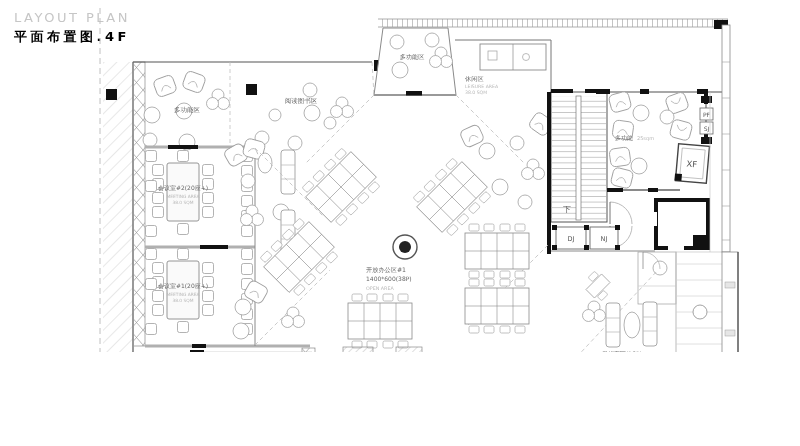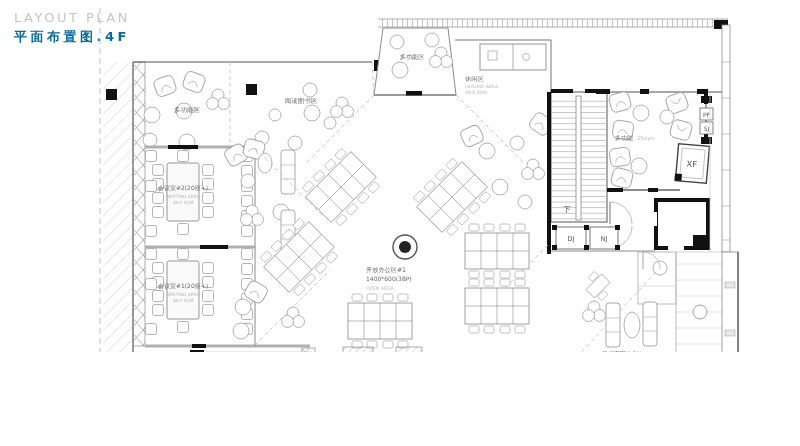--- a/index.html
+++ b/index.html
@@ -1,20 +1,20 @@
 <!DOCTYPE html>
 <html><head>
 <meta charset="utf-8">
 <style>
   html,body{margin:0;padding:0;background:#fff;}
   .canvas{position:relative;width:800px;height:352px;background:#ffffff;overflow:hidden;
           font-family:"DejaVu Sans","Liberation Sans",sans-serif;padding-left:48px;}
   .titleblock{position:absolute;left:14px;top:10px;line-height:1.25;}
   .t-en{color:#c6c6c6;font-size:13px;letter-spacing:2.5px;}
-  .t-cn{color:#0369a1;font-size:13px;font-weight:bold;letter-spacing:3.5px;margin-top:3px;}
+  .t-cn{color:#000000;font-size:13px;font-weight:bold;letter-spacing:3.5px;margin-top:3px;}
   svg{position:absolute;left:0;top:0;}
   svg text{font-family:"DejaVu Sans","Liberation Sans",sans-serif;}
   .lbl{fill:#666;} .sub{fill:#b8b8b8;} .tag{fill:#555;}
 </style>
 </head>
 <body>
 
 <div class="canvas">
 
   <div class="titleblock">

